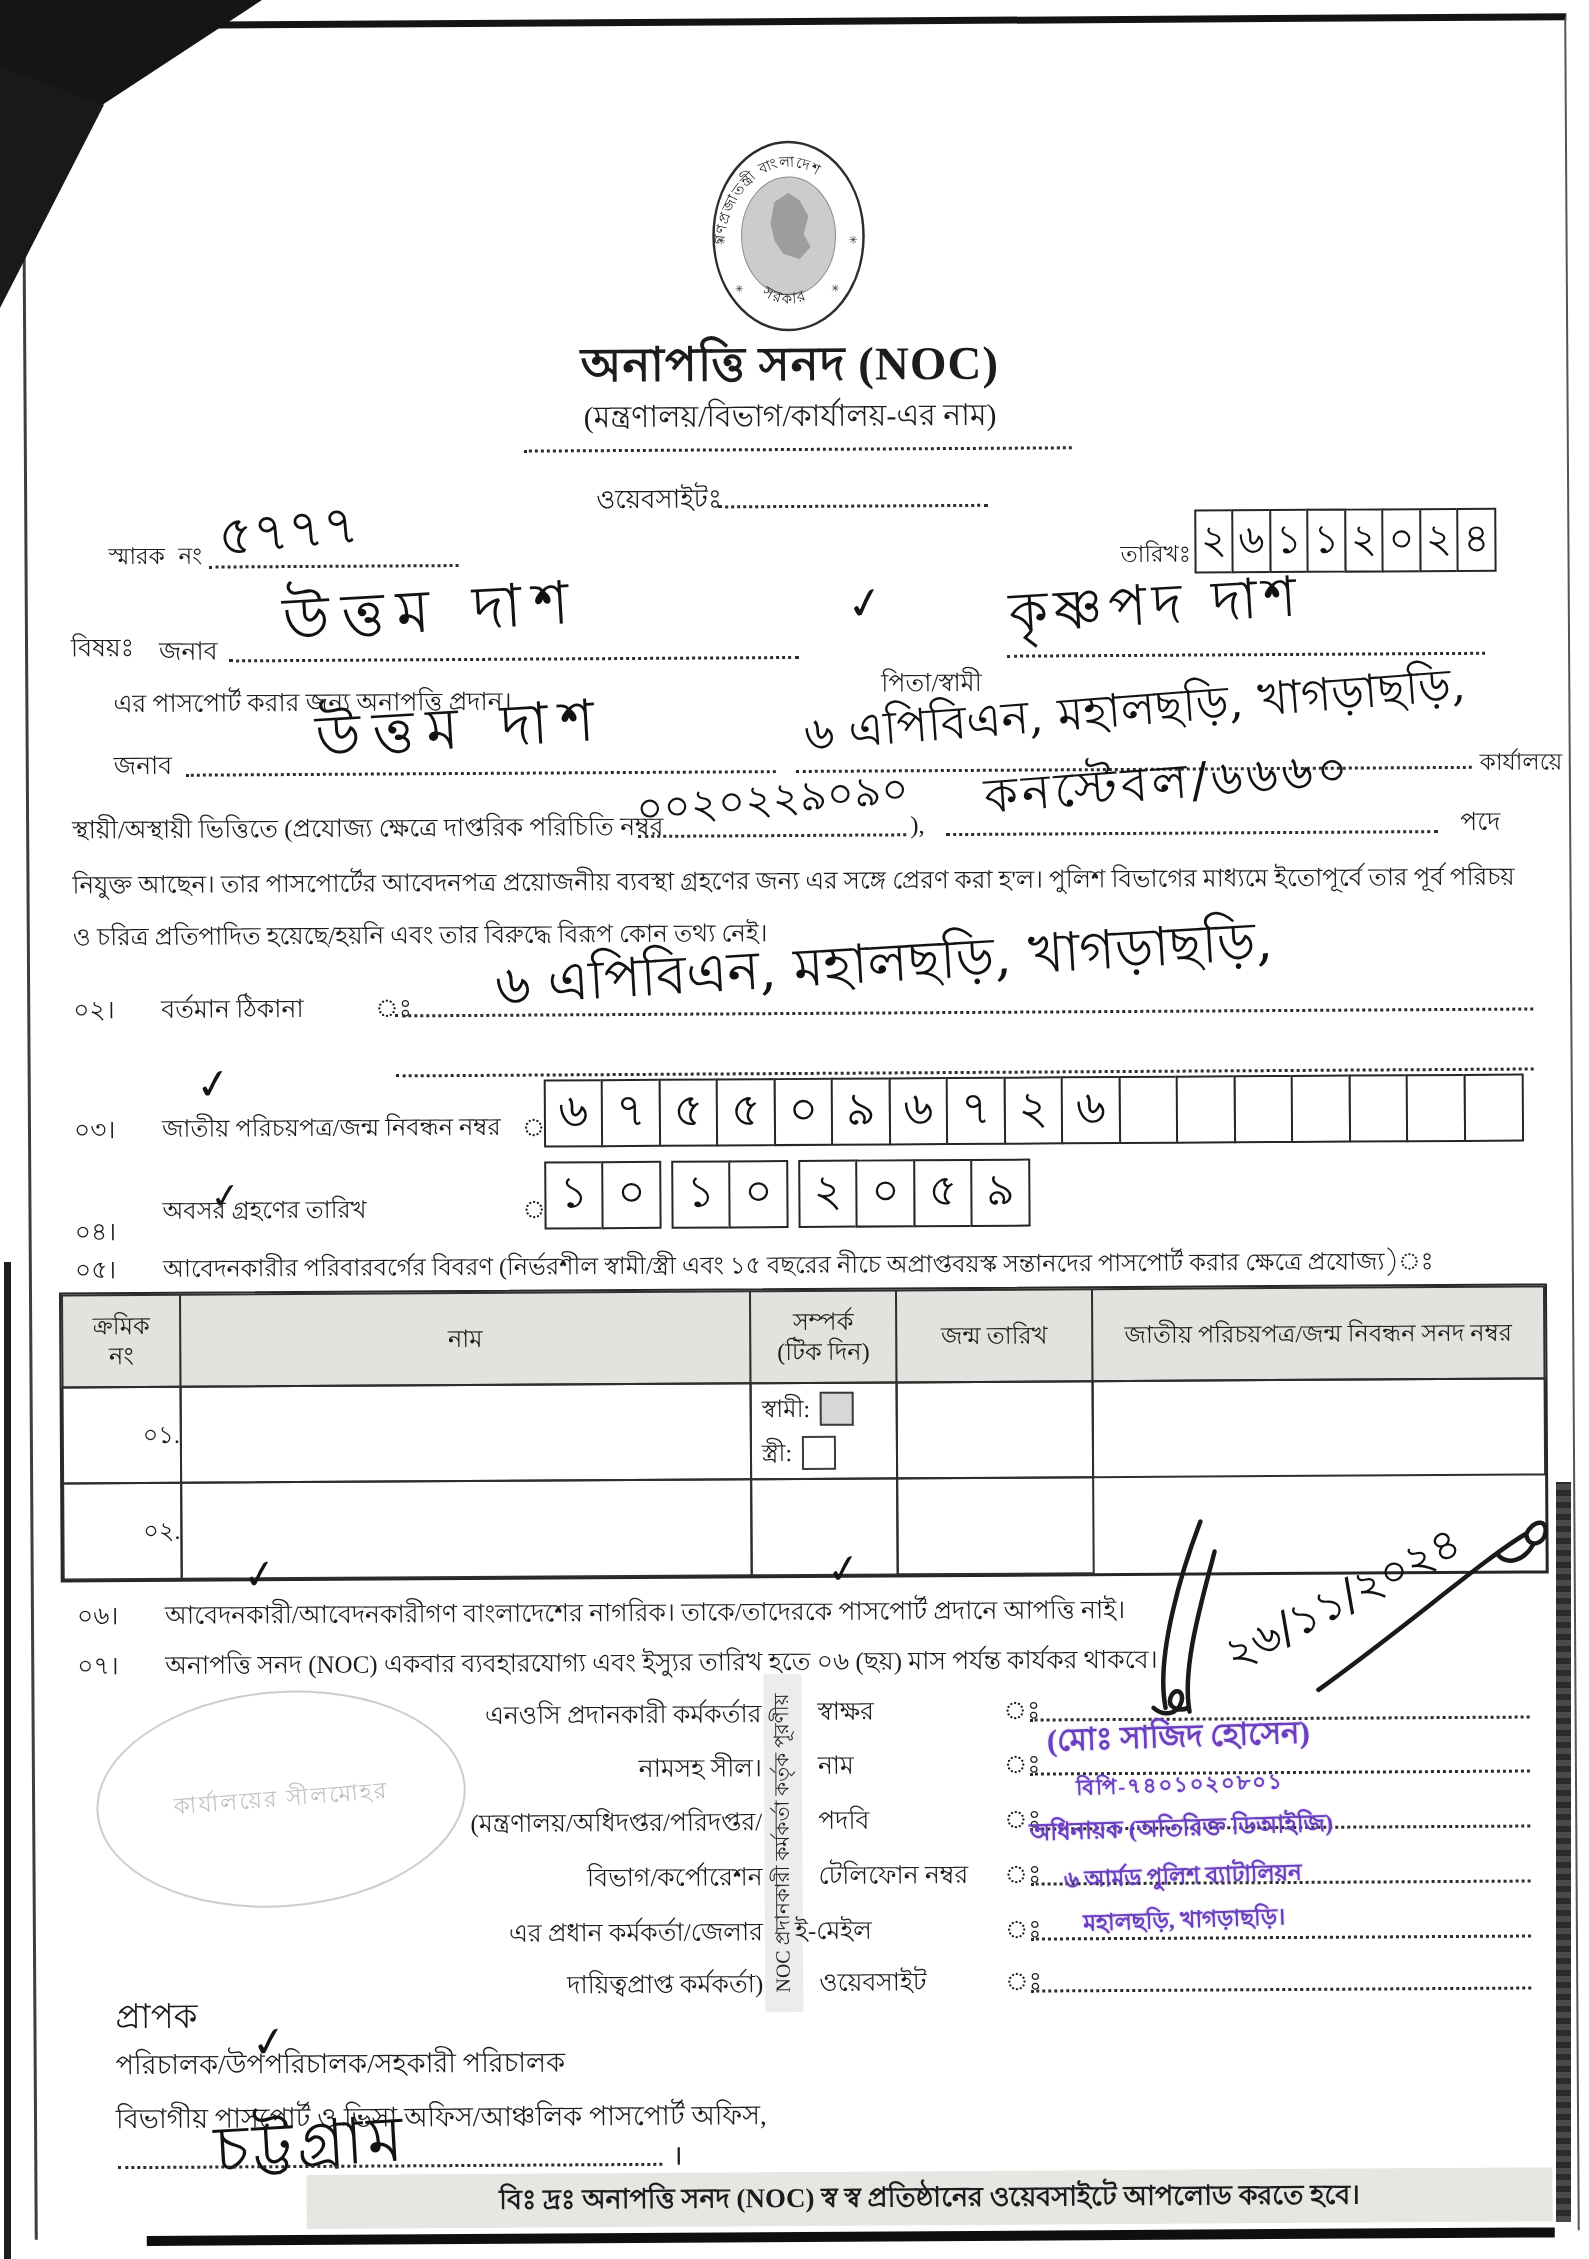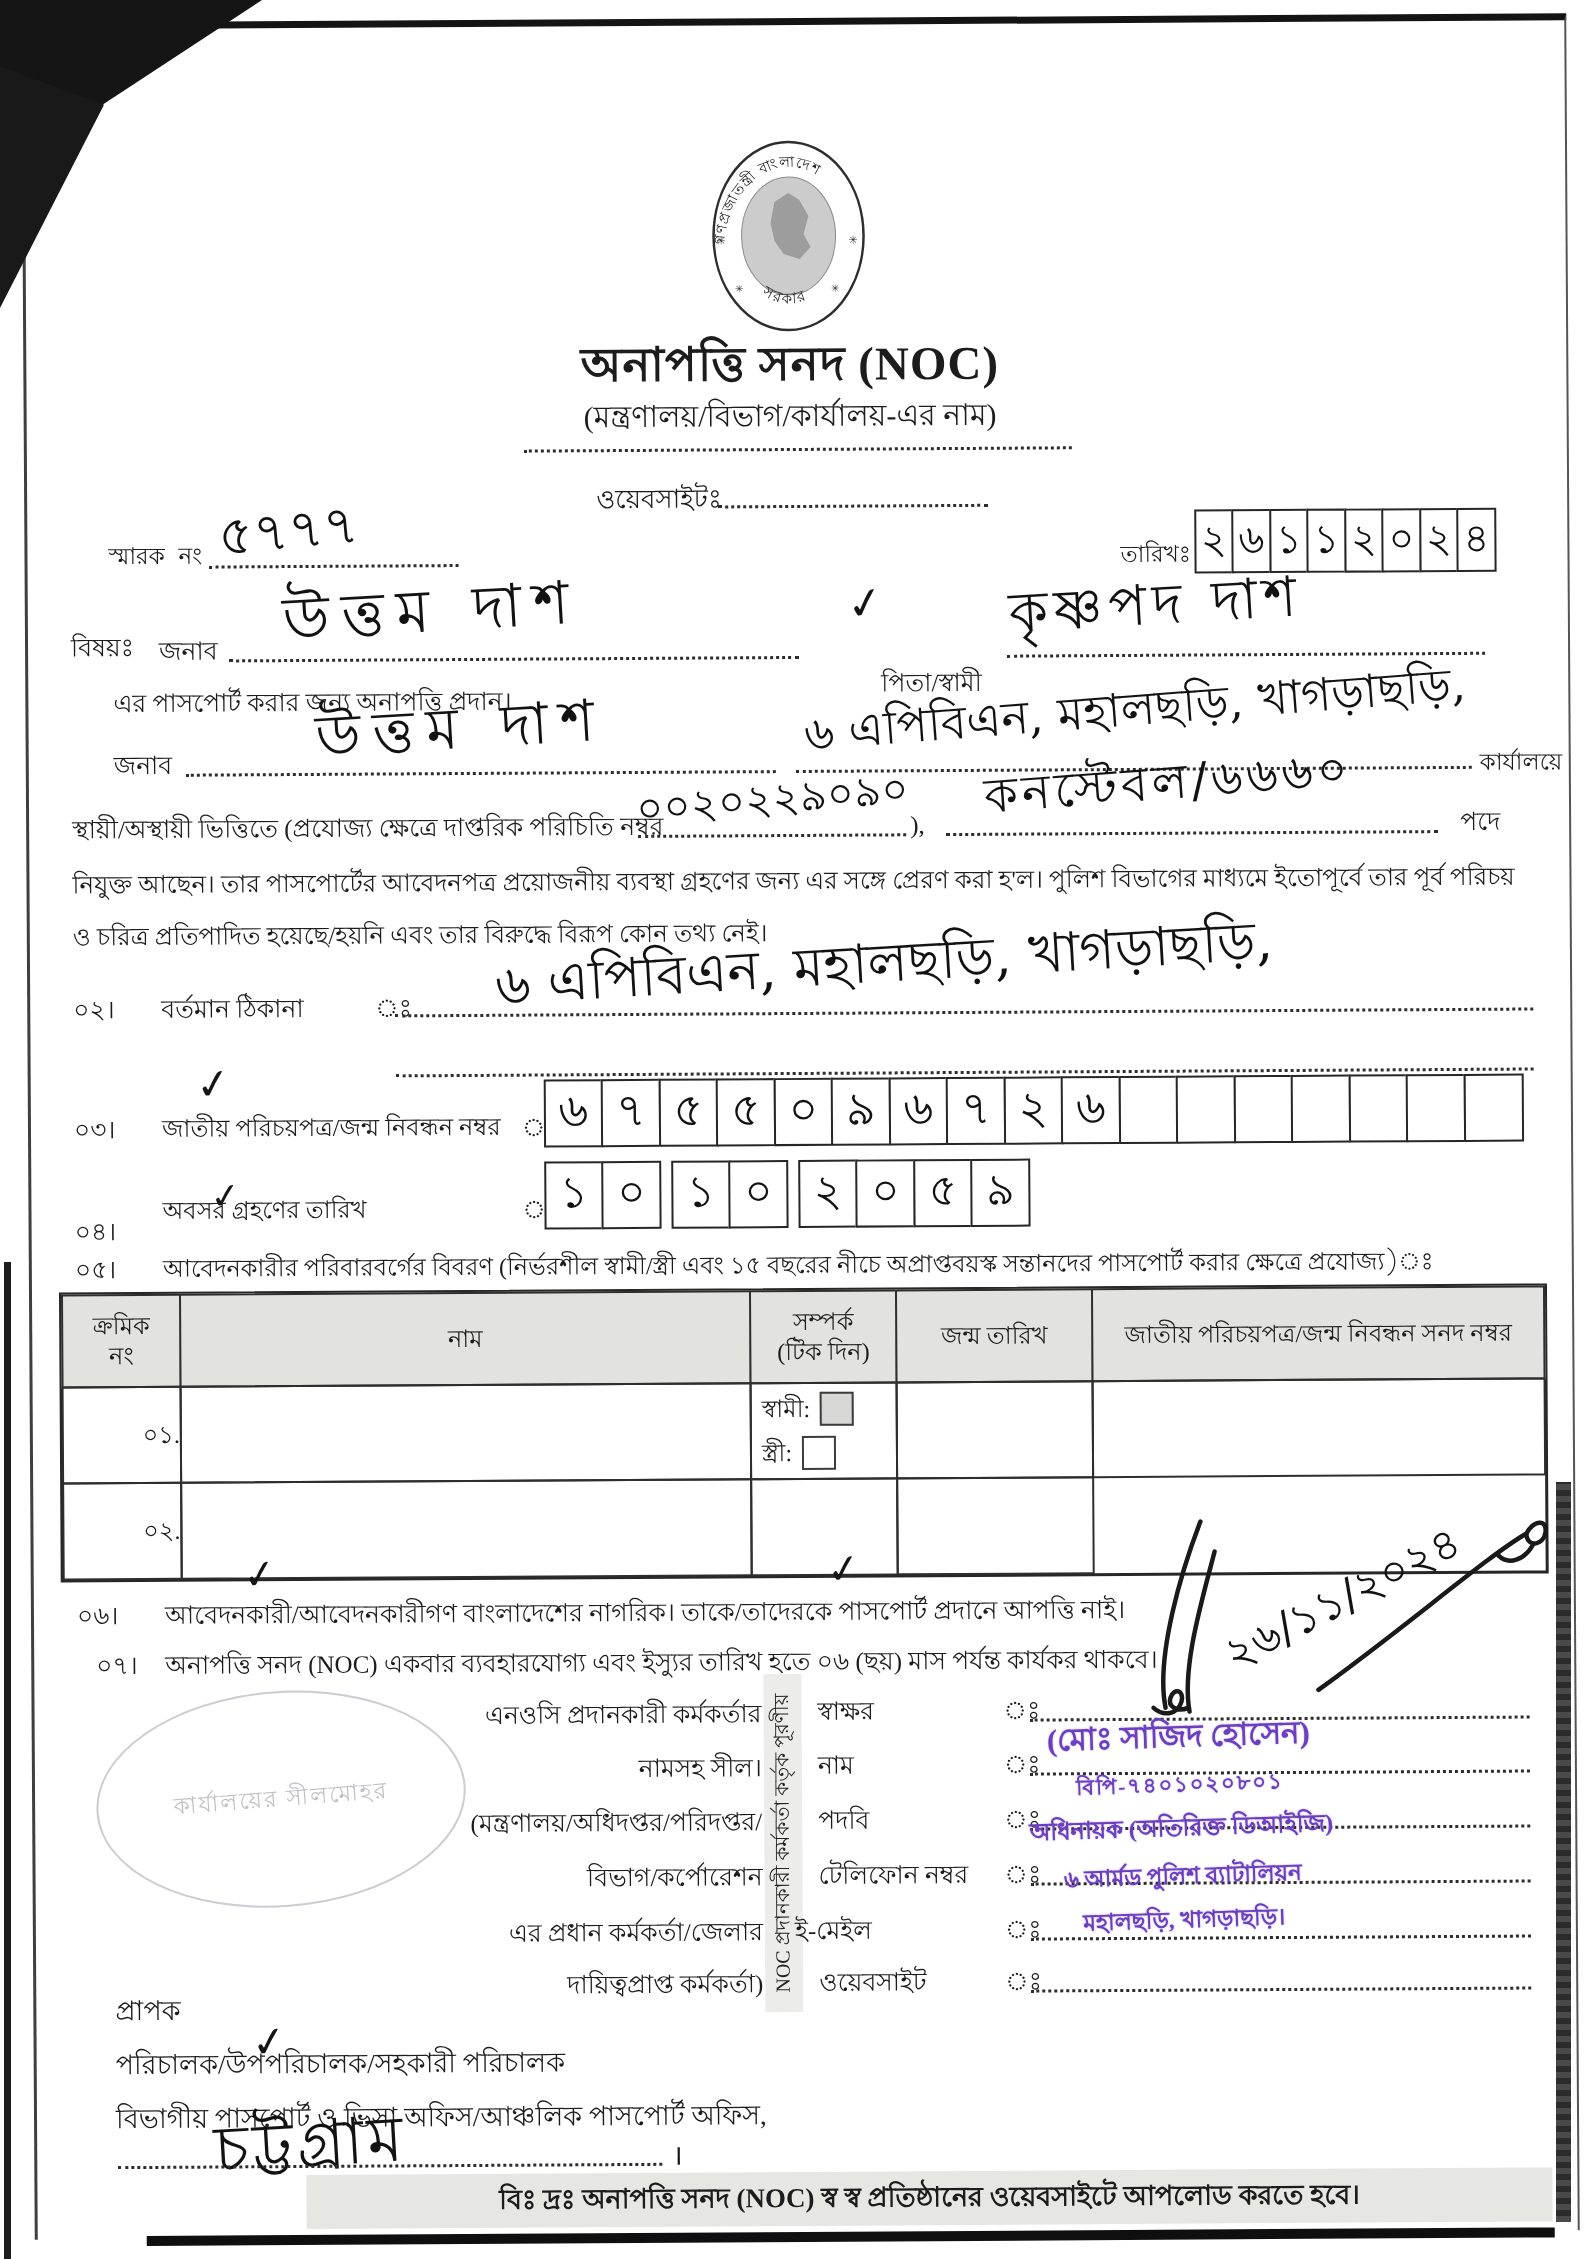--- a/index.html
+++ b/index.html
@@ -298,21 +298,21 @@
         </div>
       <div class="tc">
           <span></span>
         </div>
     </div>
 
     <span class="tick" style="left:240px;top:1548px;font-size:40px;transform:rotate(-8deg);">✓</span>
     <span class="tick" style="left:824px;top:1546px;font-size:40px;transform:rotate(-8deg);">✓</span>
     <div class="abs t" style="left:74px;top:1592px;">০৬।</div>
     <div class="abs t" style="left:162px;top:1592px;">আবেদনকারী/আবেদনকারীগণ বাংলাদেশের নাগরিক। তাকে/তাদেরকে পাসপোর্ট প্রদানে আপত্তি নাই।</div>
-    <div class="abs t" style="left:74px;top:1642px;margin-left:19px;">০৭।</div>
+    <div class="abs t" style="left:74px;top:1642px;">০৭।</div>
     <div class="abs t" style="left:162px;top:1642px;">অনাপত্তি সনদ (NOC) একবার ব্যবহারযোগ্য এবং ইস্যুর তারিখ হতে ০৬ (ছয়) মাস পর্যন্ত কার্যকর থাকবে।</div>
 
     <svg class="abs" style="left:1100px;top:1498px;" width="480" height="230" viewBox="0 0 480 230">
       <g fill="none" stroke="#1a1a1a" stroke-width="4.5" stroke-linecap="round">
         <path d="M62,212 C52,160 80,72 98,26"></path>
         <path d="M86,216 C78,172 100,102 112,56"></path>
         <path d="M50,212 c10,9 24,7 28,-6 c3,-11 -7,-15 -11,-4 c-3,9 7,15 18,10"></path>
         <path d="M215,195 C300,135 385,62 424,40"></path>
         <path d="M424,40 c7,-13 21,-15 19,-1 c-2,13 -17,15 -19,3"></path>
         <path d="M430,52 c-8,14 -24,20 -34,10"></path>
@@ -360,21 +360,21 @@
     <div class="dots" style="left:1026px;top:1991px;width:500px;"></div>
 
     <div class="stamp">
       <div style="font-size:31px;">(মোঃ সাজিদ হোসেন)</div>
       <div style="font-size:21px;margin-top:5px;letter-spacing:2px;">বিপি-৭৪০১০২০৮০১</div>
       <div style="font-size:24px;margin-top:5px;">অধিনায়ক (অতিরিক্ত ডিআইজি)</div>
       <div style="font-size:23px;margin-top:9px;">৬ আর্মড পুলিশ ব্যাটালিয়ন</div>
       <div style="font-size:23px;margin-top:5px;">মহালছড়ি, খাগড়াছড়ি।</div>
     </div>
 
-    <div class="abs t" style="left:110px;top:1986px;font-size:27px;">প্রাপক</div>
+    <div class="abs t" style="left:110px;top:1986px;font-size:34px;">প্রাপক</div>
     <span class="tick" style="left:246px;top:2014px;font-size:42px;transform:rotate(-8deg);">✓</span>
     <div class="abs t" style="left:110px;top:2040px;font-size:27px;">পরিচালক/উপপরিচালক/সহকারী পরিচালক</div>
     <div class="abs t" style="left:110px;top:2094px;font-size:27px;">বিভাগীয় পাসপোর্ট ও ভিসা অফিস/আঞ্চলিক পাসপোর্ট অফিস,</div>
     <div class="abs hw" style="left:208px;top:2092px;font-size:64px;transform:rotate(-3deg);letter-spacing:4px;">চট্টগ্রাম</div>
     <div class="dots" style="left:112px;top:2162px;width:544px;"></div>
     <div class="abs t" style="left:666px;top:2134px;font-size:28px;">।</div>
 
     <div class="fband">
       <span class="t" style="font-size:27px;font-weight:bold;">বিঃ দ্রঃ অনাপত্তি সনদ (NOC) স্ব স্ব প্রতিষ্ঠানের ওয়েবসাইটে আপলোড করতে হবে।</span>
     </div>

